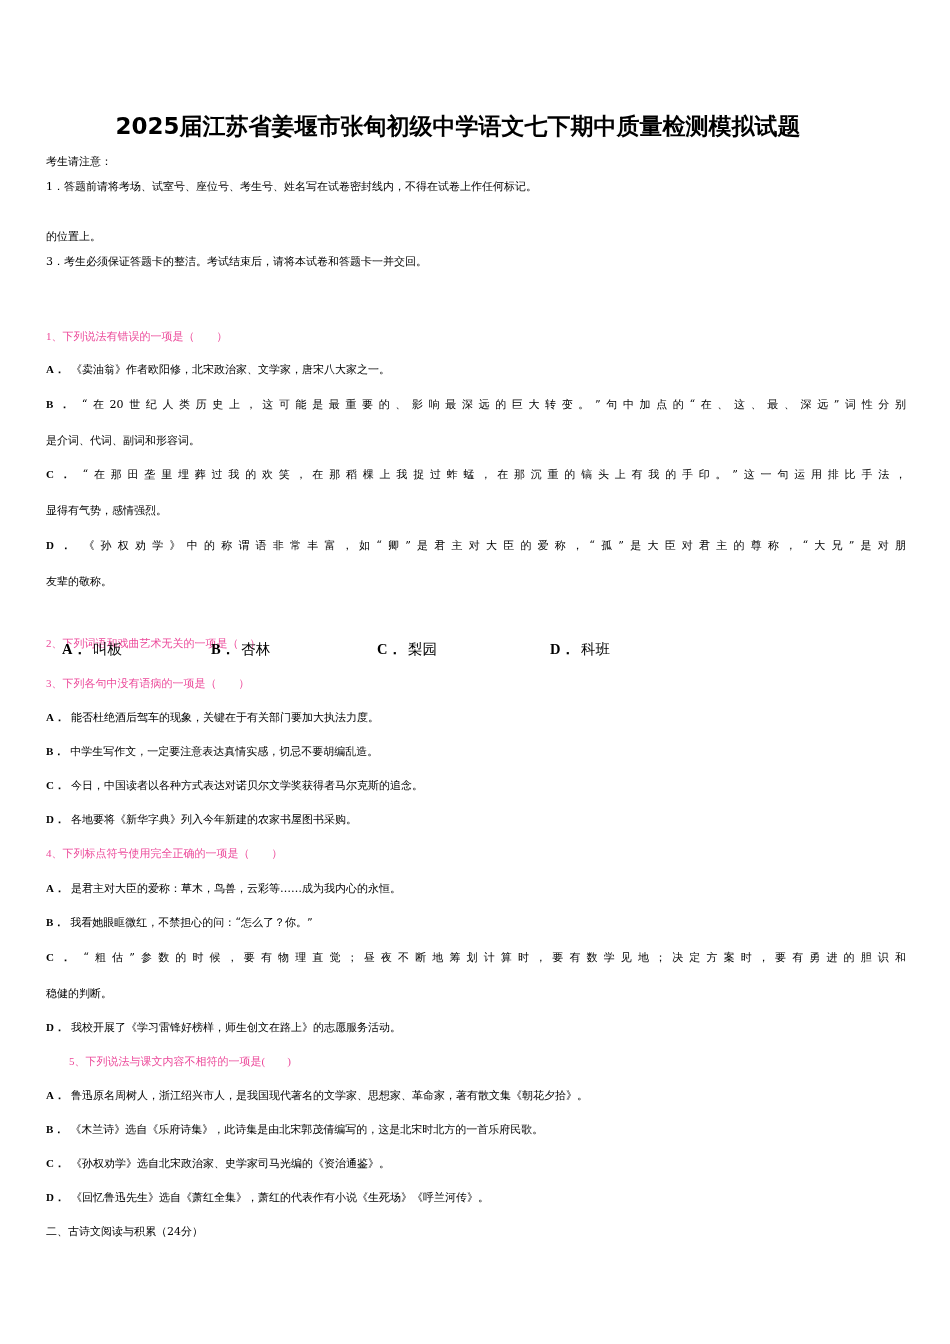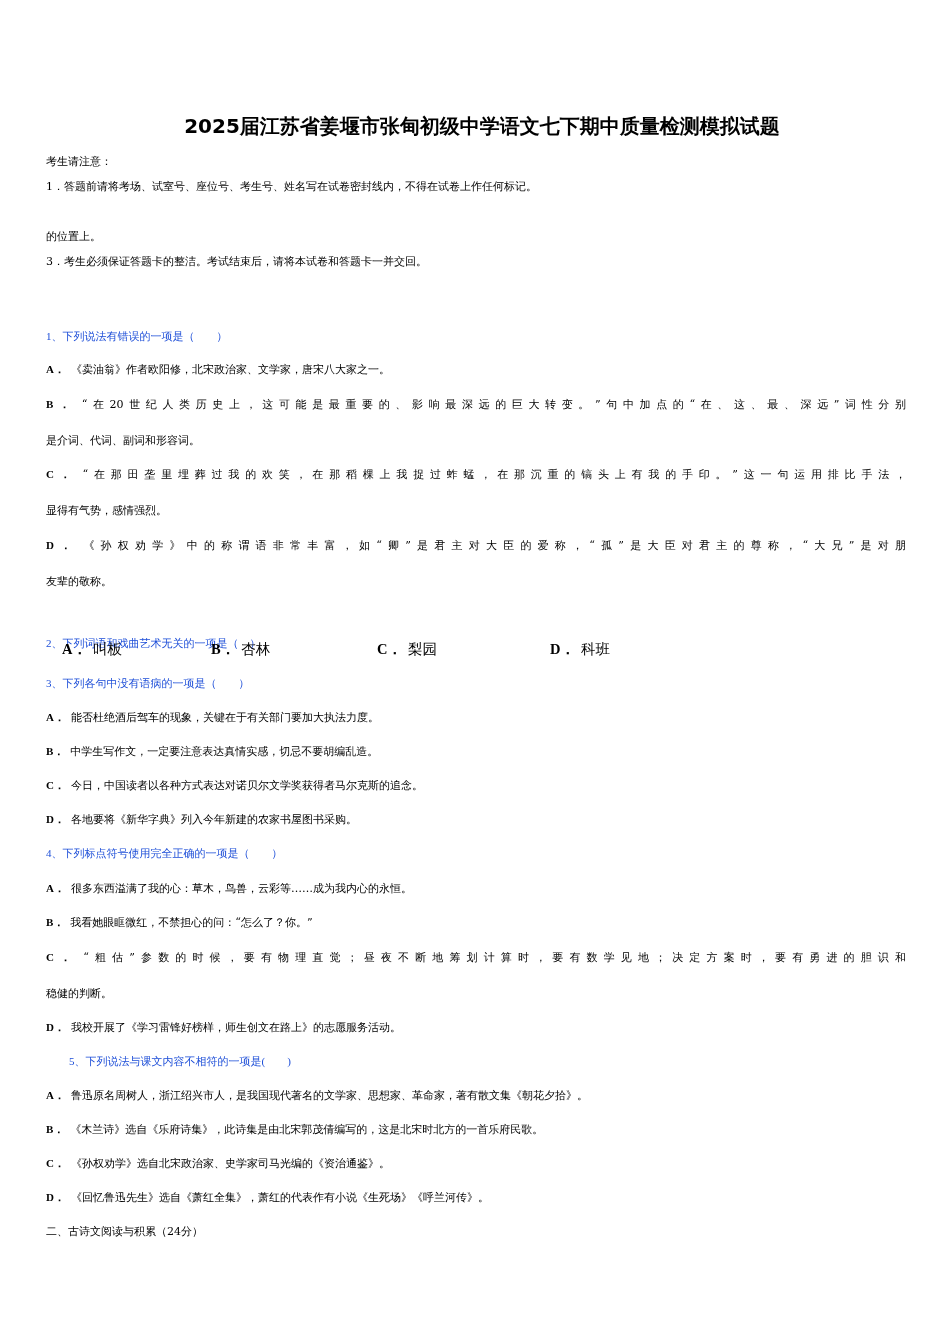--- a/index.html
+++ b/index.html
@@ -22,24 +22,23 @@
       height: 1344px;
     }
     .title {
       position: absolute;
       left: 0;
       top: 112px;
       width: 916px;
       text-align: center;
       font-family: "DejaVu Sans", "Liberation Sans", sans-serif;
       font-weight: bold;
-      font-size: 20px;
+      font-size: 23px;
       letter-spacing: 0px;
       line-height: 28px;
-      padding-left: 24px;
     }
     .line {
       position: absolute;
       left: 46px;
       font-size: 11px;
       line-height: 20px;
       white-space: nowrap;
     }
     .line.wide {
       width: 860px;
@@ -47,21 +46,21 @@
       text-align: justify;
       text-align-last: justify;
     }
     .opt-label {
       font-weight: bold;
       font-family: "Liberation Serif", "DejaVu Serif", serif;
       margin-right: 6px;
     }
     .qnum {
       font-family: "Liberation Serif", "DejaVu Serif", serif;
-      color: #1d4ed8;
+      color: #ec4899;
     }
     .opt-row {
       position: absolute;
       left: 46px;
       font-size: 14.5px;
       line-height: 20px;
       white-space: nowrap;
     }
     .opt-cell {
       position: absolute;
@@ -116,21 +115,21 @@
   </div>
   <div class="line" style="top:775px;">
     <span class="opt-label">C．</span><span>今日，中国读者以各种方式表达对诺贝尔文学奖获得者马尔克斯的追念。</span>
   </div>
   <div class="line" style="top:809px;">
     <span class="opt-label">D．</span><span>各地要将《新华字典》列入今年新建的农家书屋图书采购。</span>
   </div>
 
   <div class="line qnum" style="top:843px;">4、下列标点符号使用完全正确的一项是（　　）</div>
   <div class="line" style="top:878px;">
-    <span class="opt-label">A．</span><span>很多东西溢满了我的心：草木，鸟兽，云彩等……成为我内心的永恒。</span>
+    <span class="opt-label">A．</span><span>是君主对大臣的爱称：草木，鸟兽，云彩等……成为我内心的永恒。</span>
   </div>
   <div class="line" style="top:912px;">
     <span class="opt-label">B．</span><span>我看她眼眶微红，不禁担心的问：“怎么了？你。”</span>
   </div>
   <div class="line wide" style="top:947px;">
     <span class="opt-label">C．</span><span>“粗估”参数的时候，要有物理直觉；昼夜不断地筹划计算时，要有数学见地；决定方案时，要有勇进的胆识和</span>
   </div>
   <div class="line" style="top:984px;">稳健的判断。</div>
   <div class="line" style="top:1017px;">
     <span class="opt-label">D．</span><span>我校开展了《学习雷锋好榜样，师生创文在路上》的志愿服务活动。</span>

